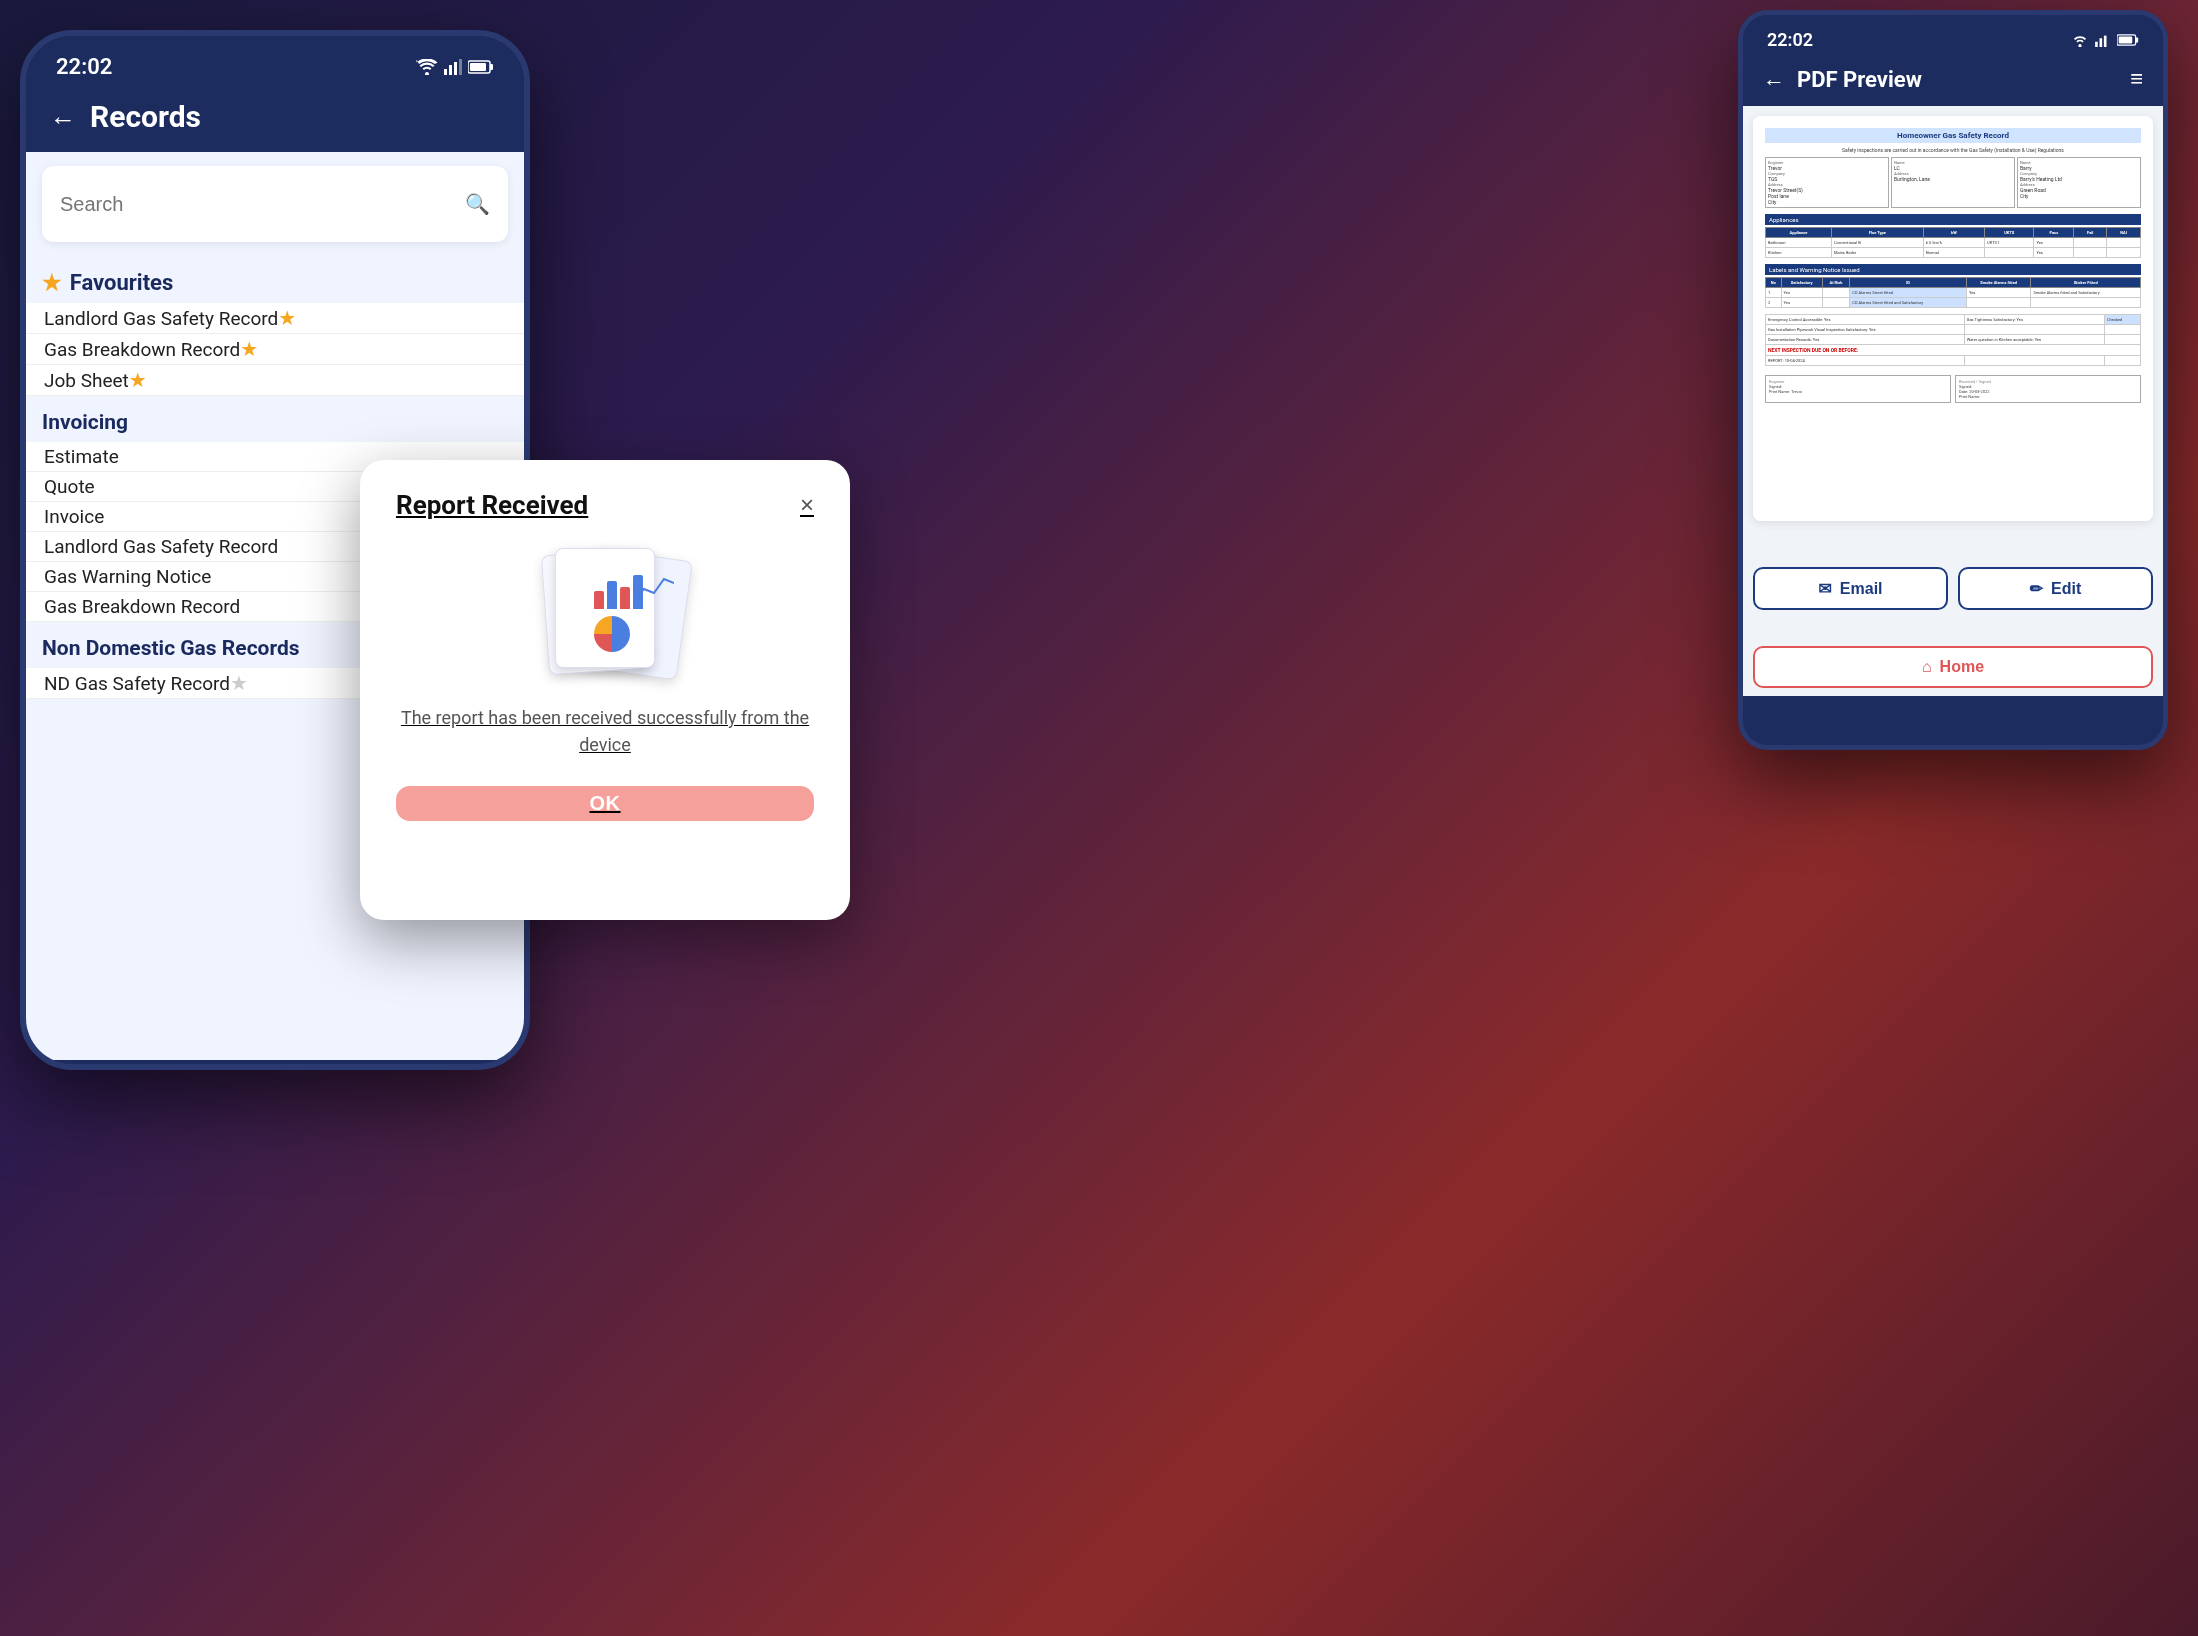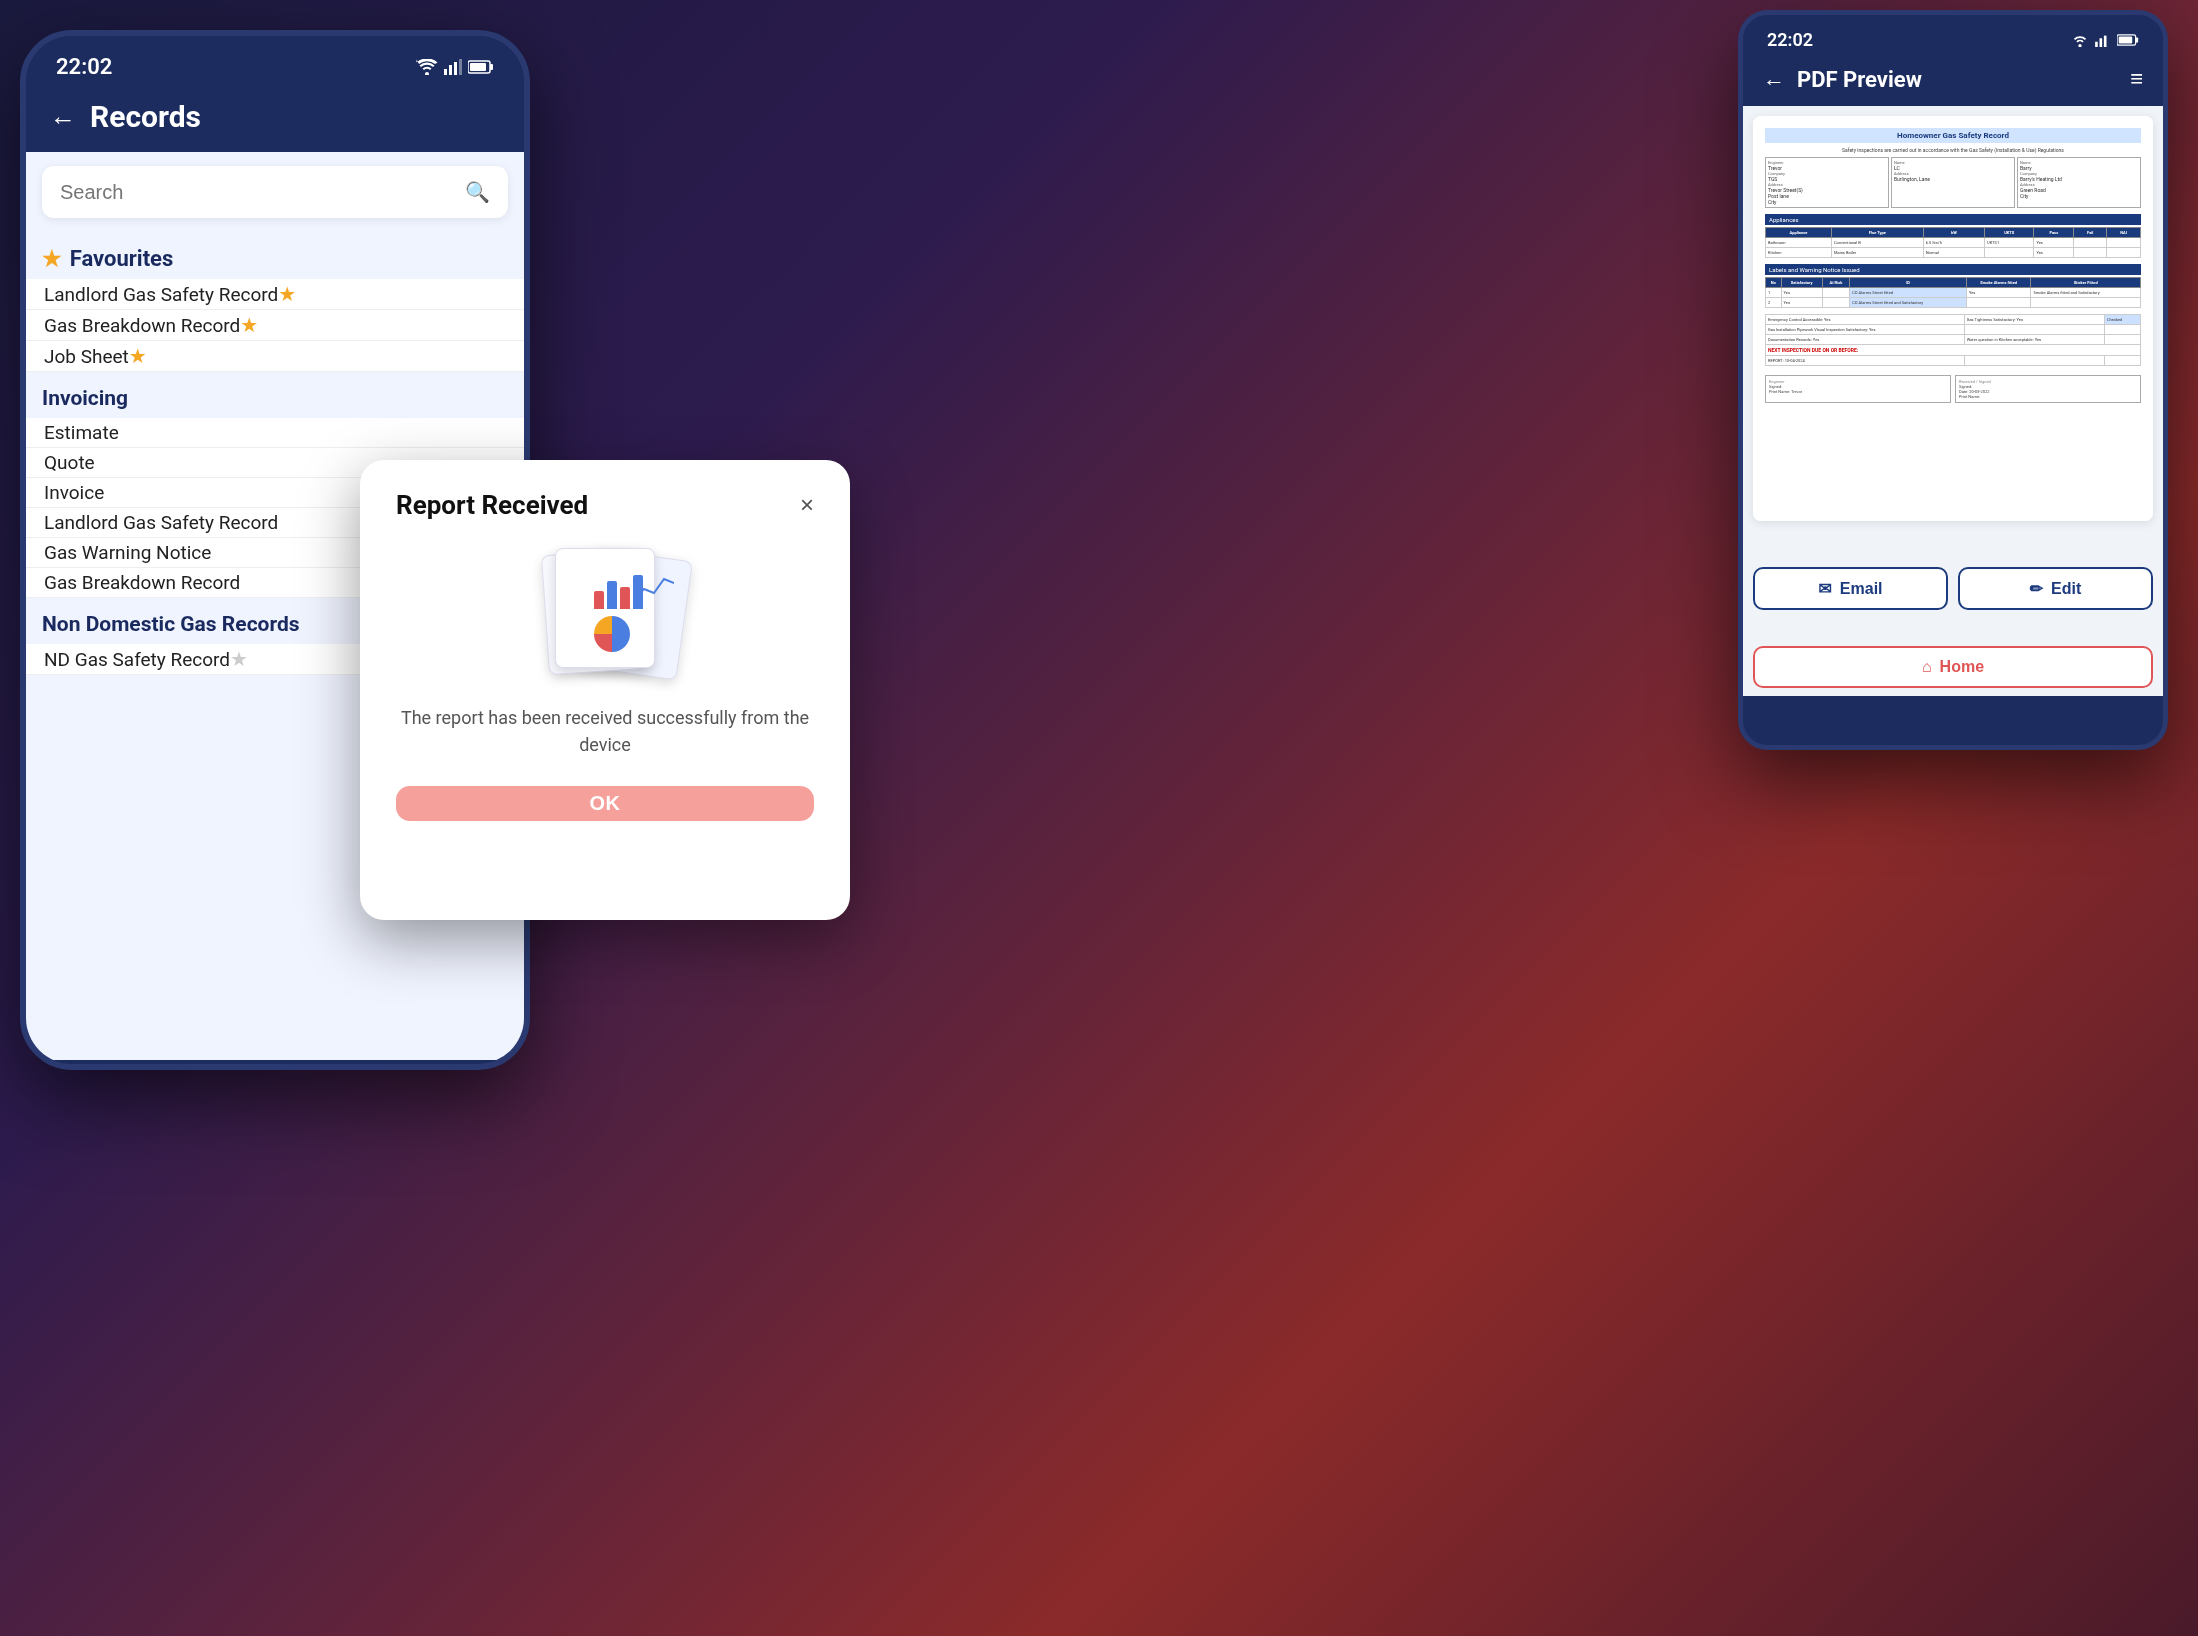--- a/index.html
+++ b/index.html
@@ -66,21 +66,21 @@
       background: #f0f4ff;
       height: calc(100% - 120px);
       overflow: hidden;
     }
     .phone-search-bar {
       margin: 14px 16px;
       background: white;
       border-radius: 12px;
       display: flex;
       align-items: center;
-      padding: 14px 18px;
+      padding: 26px 18px;
       gap: 10px;
       box-shadow: 0 2px 8px rgba(0,0,0,0.08);
     }
     .phone-search-input {
       flex: 1;
       border: none;
       outline: none;
       font-size: 20px;
       color: #999;
       background: transparent;
@@ -306,20 +306,21 @@
       top: 460px;
       width: 490px;
       height: 460px;
       background: white;
       border-radius: 24px;
       box-shadow: 0 20px 60px rgba(0,0,0,0.4);
       display: flex;
       flex-direction: column;
       align-items: center;
       padding: 30px 36px;
+      text-decoration: underline;
     }
     .dialog-header {
       width: 100%;
       display: flex;
       align-items: center;
       justify-content: space-between;
       margin-bottom: 24px;
     }
     .dialog-title {
       font-size: 26px;

